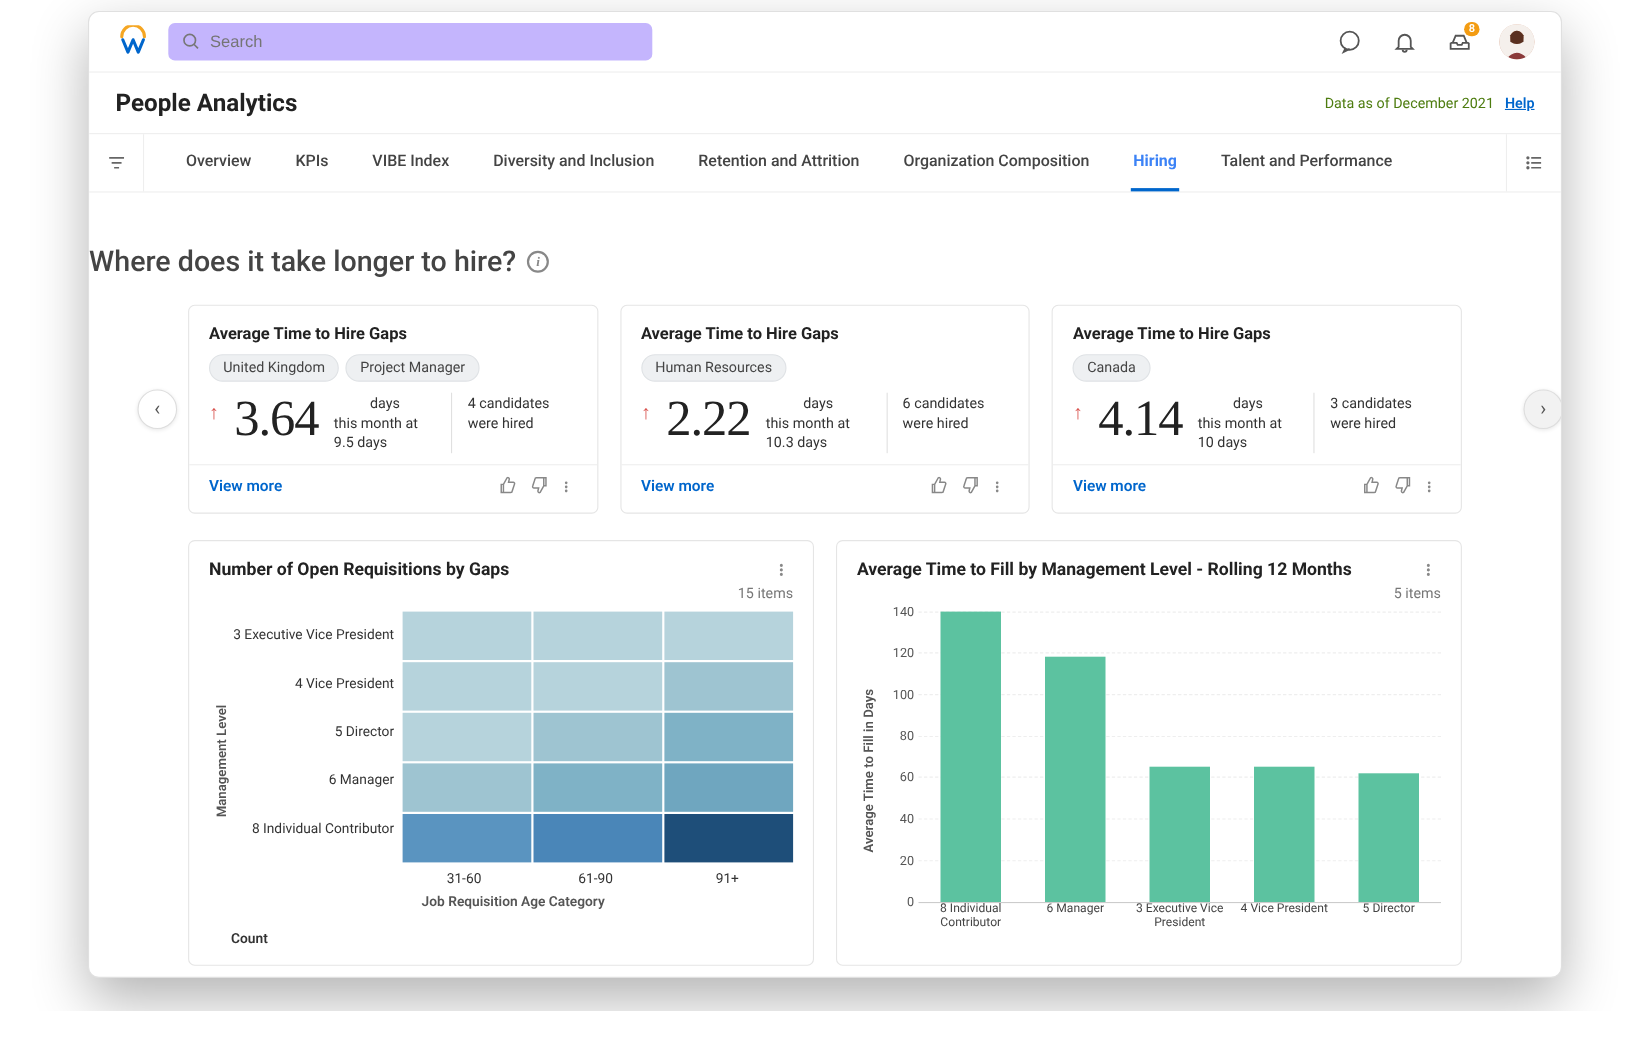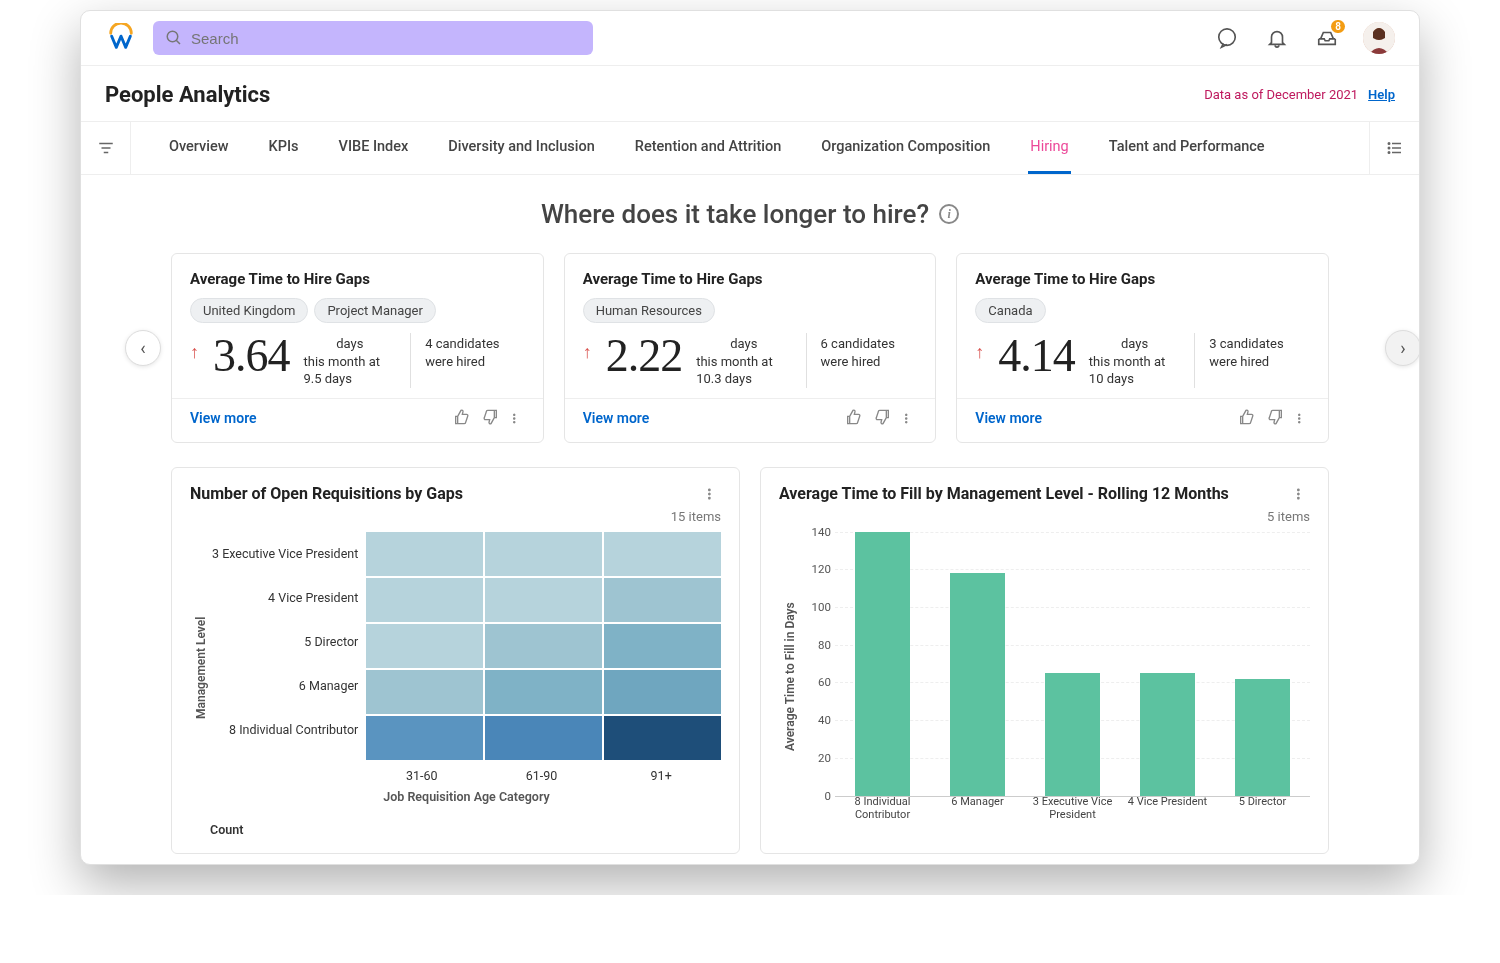--- a/index.html
+++ b/index.html
@@ -11,30 +11,30 @@
   .search-wrap input { border:none; background:transparent; outline:none; font-size:15px; flex:1; color:#555; }
   .topbar-spacer { flex:1; }
   .top-icons { display:flex; align-items:center; gap:22px; }
   .icon-btn { width:28px; height:28px; display:flex; align-items:center; justify-content:center; color:#555; cursor:pointer; position:relative; }
   .badge { position:absolute; top:-4px; right:-4px; background:#f39c12; color:#fff; font-size:10px; font-weight:600; border-radius:8px; padding:1px 4px; min-width:14px; text-align:center; }
   .avatar { width:32px; height:32px; border-radius:50%; background:linear-gradient(#e8c9b8,#d4a590); display:flex; align-items:center; justify-content:center; overflow:hidden; }
   .avatar svg { width:100%; height:100%; }
   .titlebar { display:flex; align-items:center; padding:16px 24px 14px; border-bottom:1px solid #eee; }
   .page-title { font-size:22px; font-weight:700; color:#222; }
   .titlebar-right { margin-left:auto; display:flex; align-items:center; gap:10px; font-size:13px; }
-  .data-asof { color:#be185d; }
+  .data-asof { color:#4d7c0f; }
   .help-link { color:#0066cc; text-decoration:underline; font-weight:600; cursor:pointer; }
   .tabsrow { display:flex; align-items:center; border-bottom:1px solid #eee; }
   .left-rail-btn, .right-rail-btn { width:50px; display:flex; align-items:center; justify-content:center; color:#666; cursor:pointer; align-self:stretch; border-right:1px solid #eee; }
   .right-rail-btn { border-right:none; border-left:1px solid #eee; }
   .tabs { display:flex; gap:36px; padding:0 36px; flex:1; }
   .tab { padding:16px 2px; font-size:14.5px; color:#444; cursor:pointer; border-bottom:3px solid transparent; font-weight:500;}
-  .tab.active { color:#ec4899; border-bottom-color:#0066cc; font-weight:400; }
+  .tab.active { color:#3b82f6; border-bottom-color:#0066cc; font-weight:700; }
   .content { padding:24px 0 10px; position:relative; }
-  .section-heading { text-align:center; font-size:26px; color:#444; font-weight:500; margin-bottom:24px; display:flex; align-items:center; justify-content:center; gap:10px;}
+  .section-heading { text-align:center; font-size:26px; color:#444; font-weight:500; margin-bottom:24px; display:flex; align-items:center; justify-content:flex-start; gap:10px;margin-top:24px;}
   .info-circ { width:20px; height:20px; border:2px solid #888; border-radius:50%; display:inline-flex; align-items:center; justify-content:center; font-size:12px; color:#888; font-family:Georgia,serif; font-style:italic; font-weight:bold;}
   .cards-row { display:flex; gap:20px; padding:0 90px; position:relative; }
   .card { flex:1; border:1px solid #e5e5e5; border-radius:6px; padding:16px 18px 8px; background:#fff; }
   .card-title { font-size:15px; font-weight:700; color:#222; margin-bottom:10px;}
   .chips { display:flex; gap:6px; margin-bottom:10px; }
   .chip { background:#eef0f2; border:1px solid #dfe2e5; border-radius:14px; padding:4px 12px; font-size:13px; color:#444; }
   .metric-row { display:flex; align-items:flex-start; gap:14px; margin-bottom:10px;}
   .arrow-up { color:#d9534f; font-size:18px; margin-top:8px; font-weight:bold;}
   .big-number { font-size:46px; font-weight:400; color:#222; line-height:1; font-family:Georgia, "Times New Roman", serif; letter-spacing:-1px;}
   .metric-desc { font-size:13px; color:#333; line-height:1.35; border-right:1px solid #e0e0e0; padding-right:14px; padding-top:2px;}

